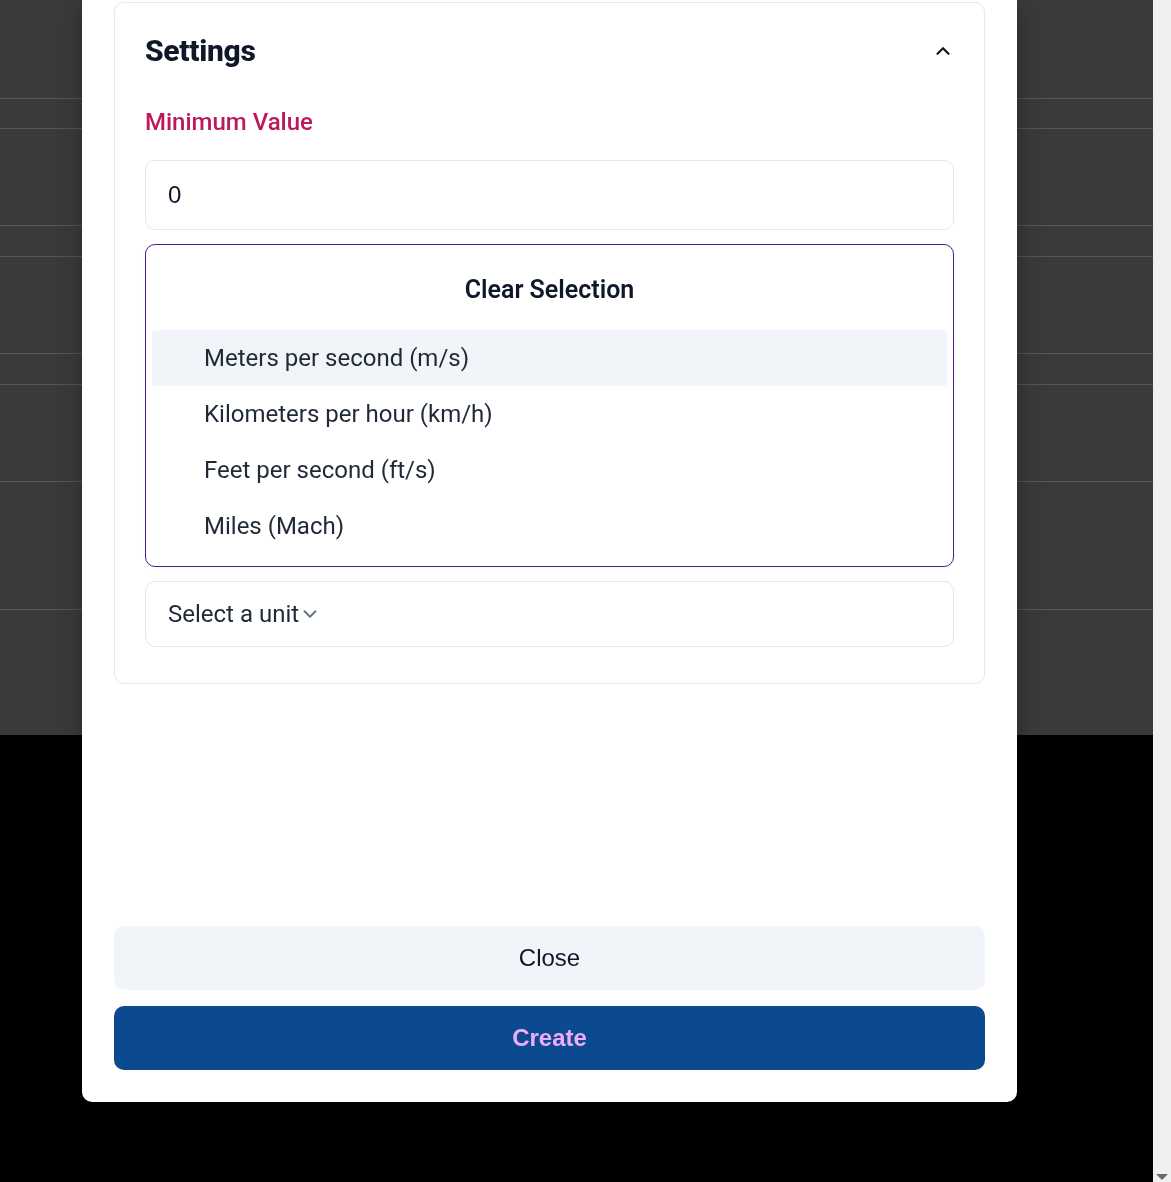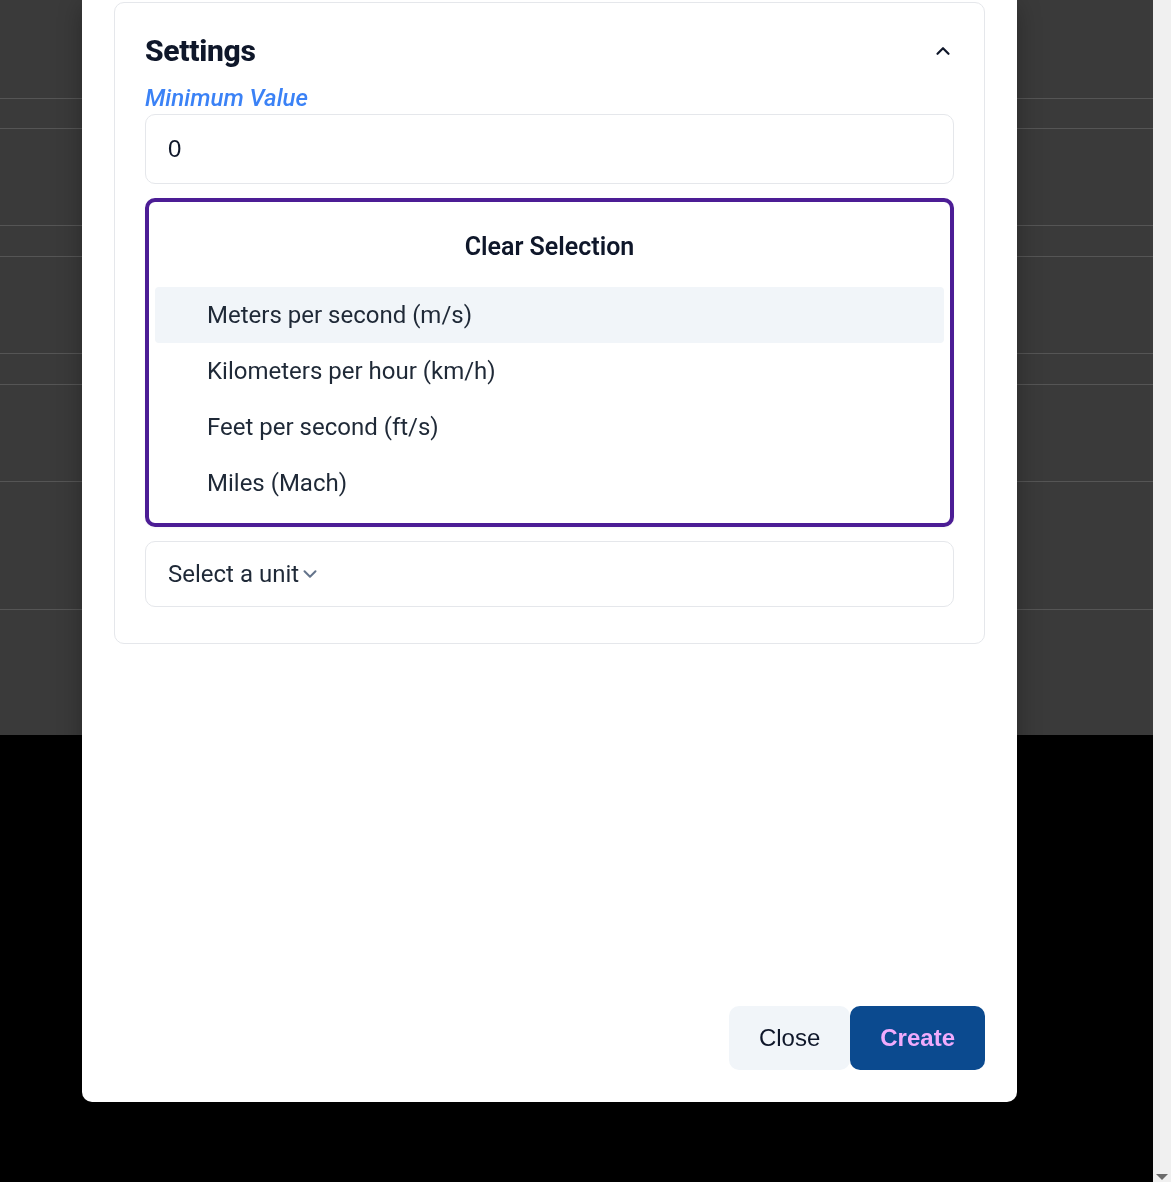--- a/index.html
+++ b/index.html
@@ -65,55 +65,54 @@
     border: 1px solid #e5e7eb;
     border-radius: 10px;
     padding: 30px 30px 36px 30px;
     margin-top: 2px;
     flex: 0 0 auto;
   }
   .card-header {
     display: flex;
     align-items: center;
     justify-content: space-between;
-    margin-bottom: 16px;
+    margin-bottom: 40px;
   }
   .card-title {
     font-size: 30px;
     font-weight: 800;
     color: #0f172a;
     letter-spacing: -0.3px;
   }
   .chev {
     width: 22px; height: 22px;
     display: inline-flex;
     align-items: center;
     justify-content: center;
   }
   .chev svg { display:block; }
   .field-label {
     font-size: 24px;
     font-weight: 500;
-    color: #3b82f6;
-    margin-bottom: 2px;
-    font-style: italic;
+    color: #be185d;
+    margin-bottom: 24px;
   }
   .text-input {
     width: 100%;
     border: 1px solid #e5e7eb;
     border-radius: 10px;
     padding: 20px 22px;
     font-size: 24px;
     color: #0f172a;
     outline: none;
     background: #fff;
   }
   .dropdown-panel {
     margin-top: 14px;
-    border: 4px solid #4c1d95;
+    border: 1px solid #4c1d95;
     border-radius: 10px;
     box-shadow: 0 1px 3px rgba(0,0,0,0.04);
     padding: 24px 6px 12px 6px;
     background: #fff;
   }
   .clear-sel {
     text-align: center;
     font-size: 25px;
     font-weight: 600;
     color: #0f172a;
@@ -140,22 +139,23 @@
     cursor: pointer;
   }
   .select-placeholder {
     font-size: 24px;
     color: #1f2937;
   }
   .modal-footer {
     margin-top: auto;
     display: flex;
     justify-content: flex-end;
-    gap: 0;
+    gap: 16px;
     padding-top: 30px;
+    flex-direction: column;
   }
   .btn {
     font-size: 24px;
     font-weight: 500;
     padding: 18px 30px;
     border-radius: 10px;
     border: none;
     cursor: pointer;
   }
   .btn-secondary {

